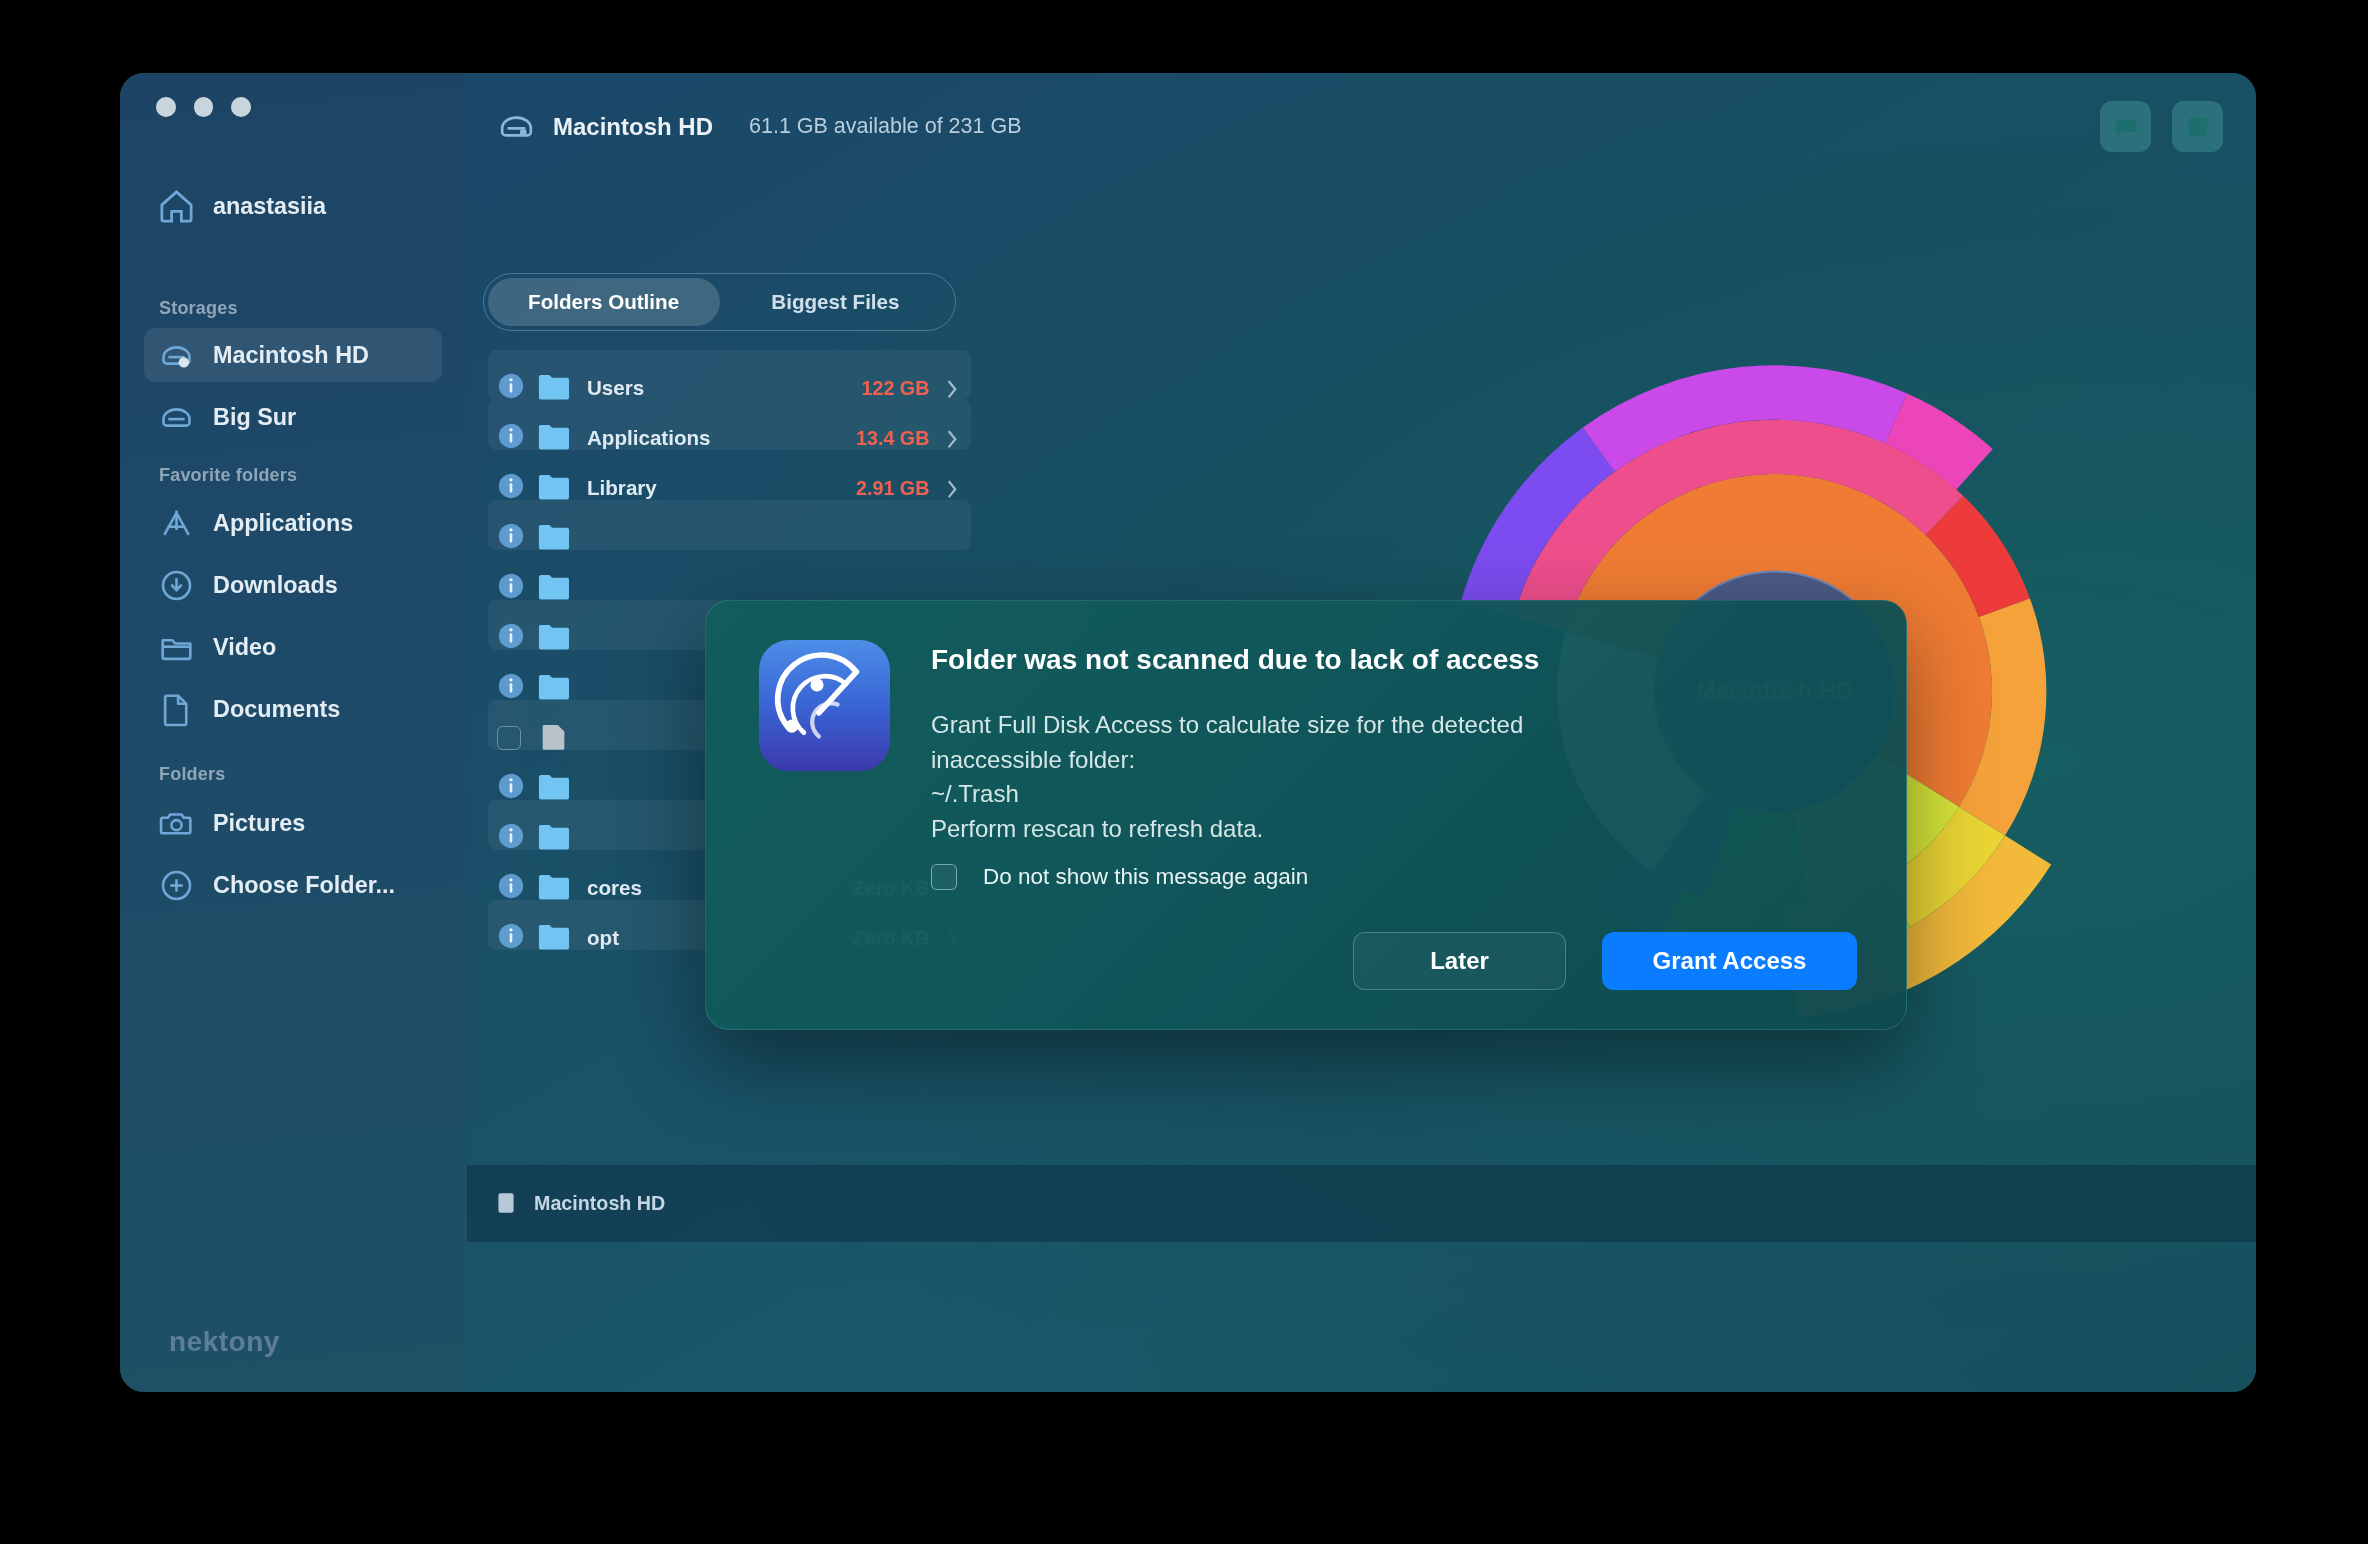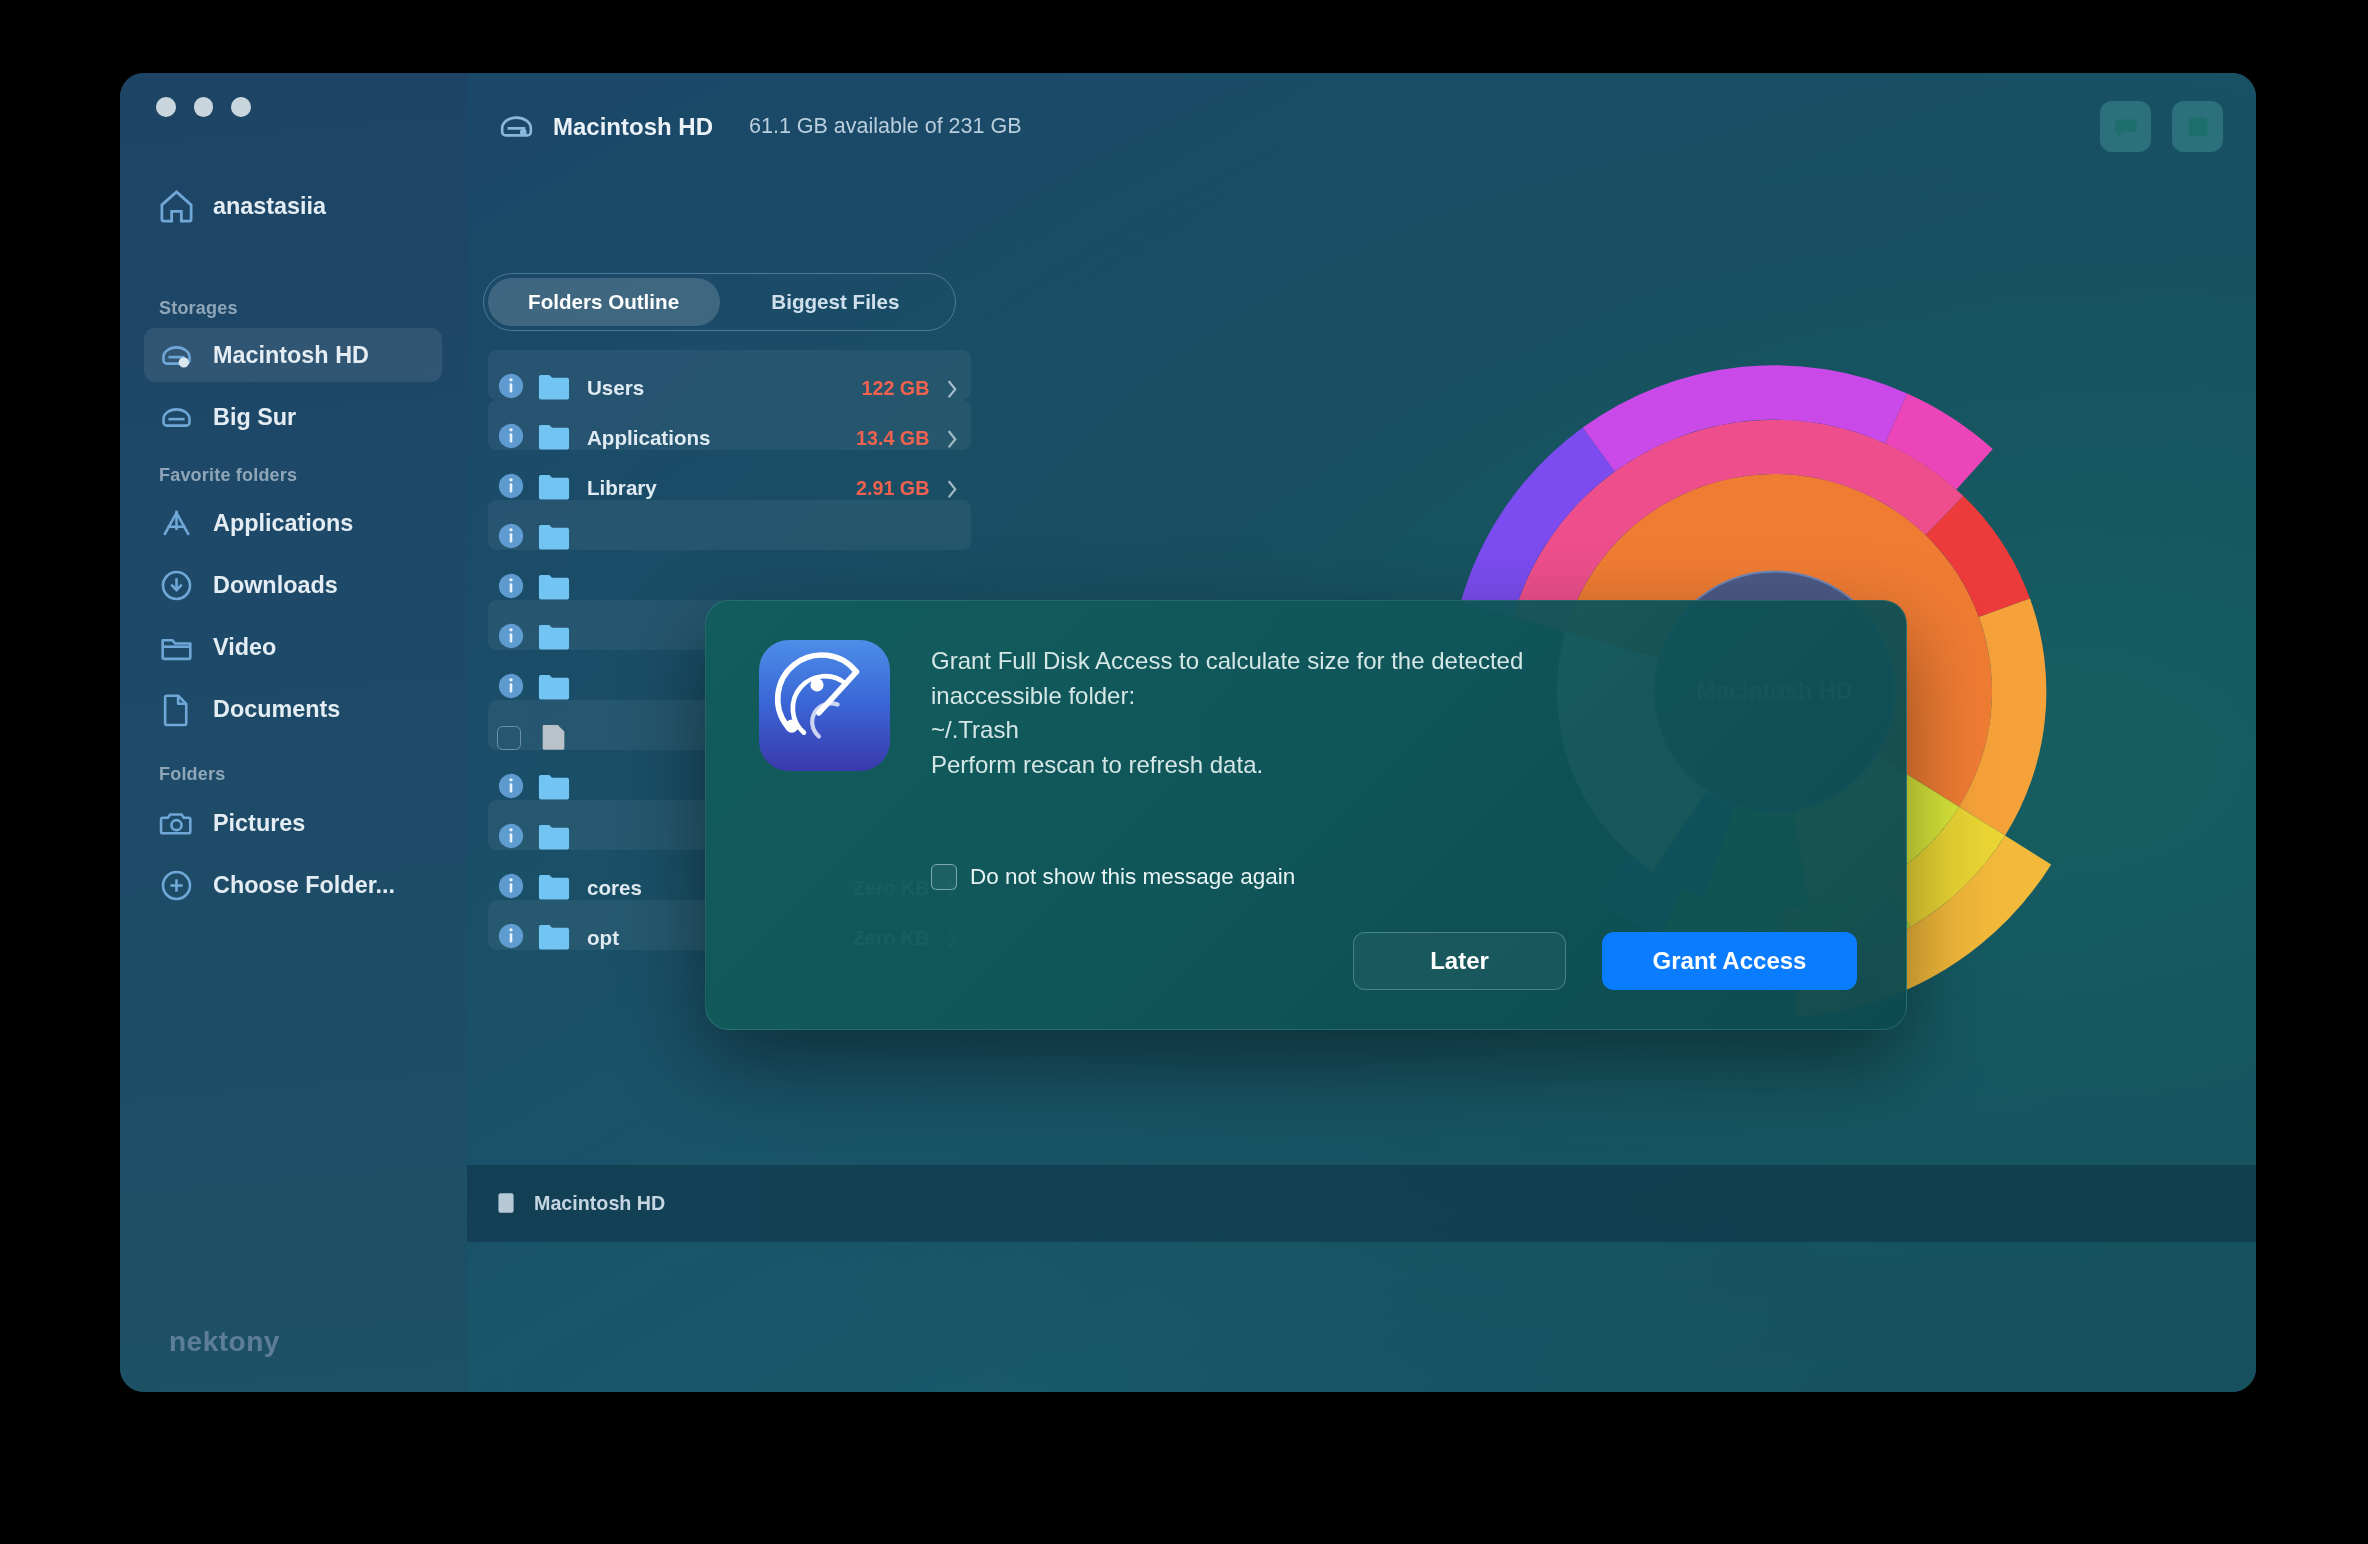--- a/index.html
+++ b/index.html
@@ -158,21 +158,21 @@
     width: 131px; height: 131px; border-radius: 30px;
     background: linear-gradient(180deg,#4d8ee8 0%, #3a66d6 48%, #3b39ac 100%);
     overflow: hidden;
   }
   .dlg-icon svg { width: 100%; height: 100%; }
   .dlg-body { position: absolute; left: 225px; top: 43px; right: 49px; }
   .dlg-title { font-size: 28px; font-weight: 700; color: #ffffff; margin-bottom: 32px; }
   .dlg-text { font-size: 24px; line-height: 1.44; color: #d5e6e6; }
   .dlg-check {
     position: absolute; left: 225px; top: 263px;
-    display: flex; align-items: center; gap: 13px;
+    display: flex; align-items: center; gap: 26px;
   }
   .dlg-check .box {
     width: 26px; height: 26px; border-radius: 5.6px;
     border: 1.9px solid rgba(200,230,230,.55); background: rgba(255,255,255,.05);
   }
   .dlg-check .ctxt { font-size: 22.5px; color: #e8f3f3; }
   .dlg-btns {
     position: absolute; right: 49px; bottom: 39px;
     display: flex; gap: 36px; align-items: center;
   }
@@ -536,20 +536,21 @@
           <path d="M104 34 64 78" stroke="#fff" stroke-width="6" stroke-linecap="round"></path>
           <path d="M30 92a44 44 0 0 1 74-58" stroke="#fff" stroke-width="6" stroke-linecap="round"></path>
           <path d="M48 99a32 32 0 0 1 45-52" stroke="#fff" stroke-width="5" stroke-linecap="round"></path>
           <path d="M64 103a20 20 0 0 1 20-34" stroke="#ffffff" stroke-width="4.5" stroke-linecap="round" opacity=".75"></path>
           <circle cx="62" cy="48" r="7" fill="#fff"></circle>
           <circle cx="35" cy="92" r="7" fill="#fff"></circle>
         </svg>
       </div>
 
       <div class="dlg-body">
+        <div class="dlg-title">Folder was not scanned due to lack of access</div>
         <div class="dlg-text">Grant Full Disk Access to calculate size for the detected</div>
         <div class="dlg-text">inaccessible folder:</div>
         <div class="dlg-text">~/.Trash</div>
         <div class="dlg-text">Perform rescan to refresh data.</div>
       </div>
 
       <div class="dlg-check">
         <span class="box"></span>
         <span class="ctxt">Do not show this message again</span>
       </div>

